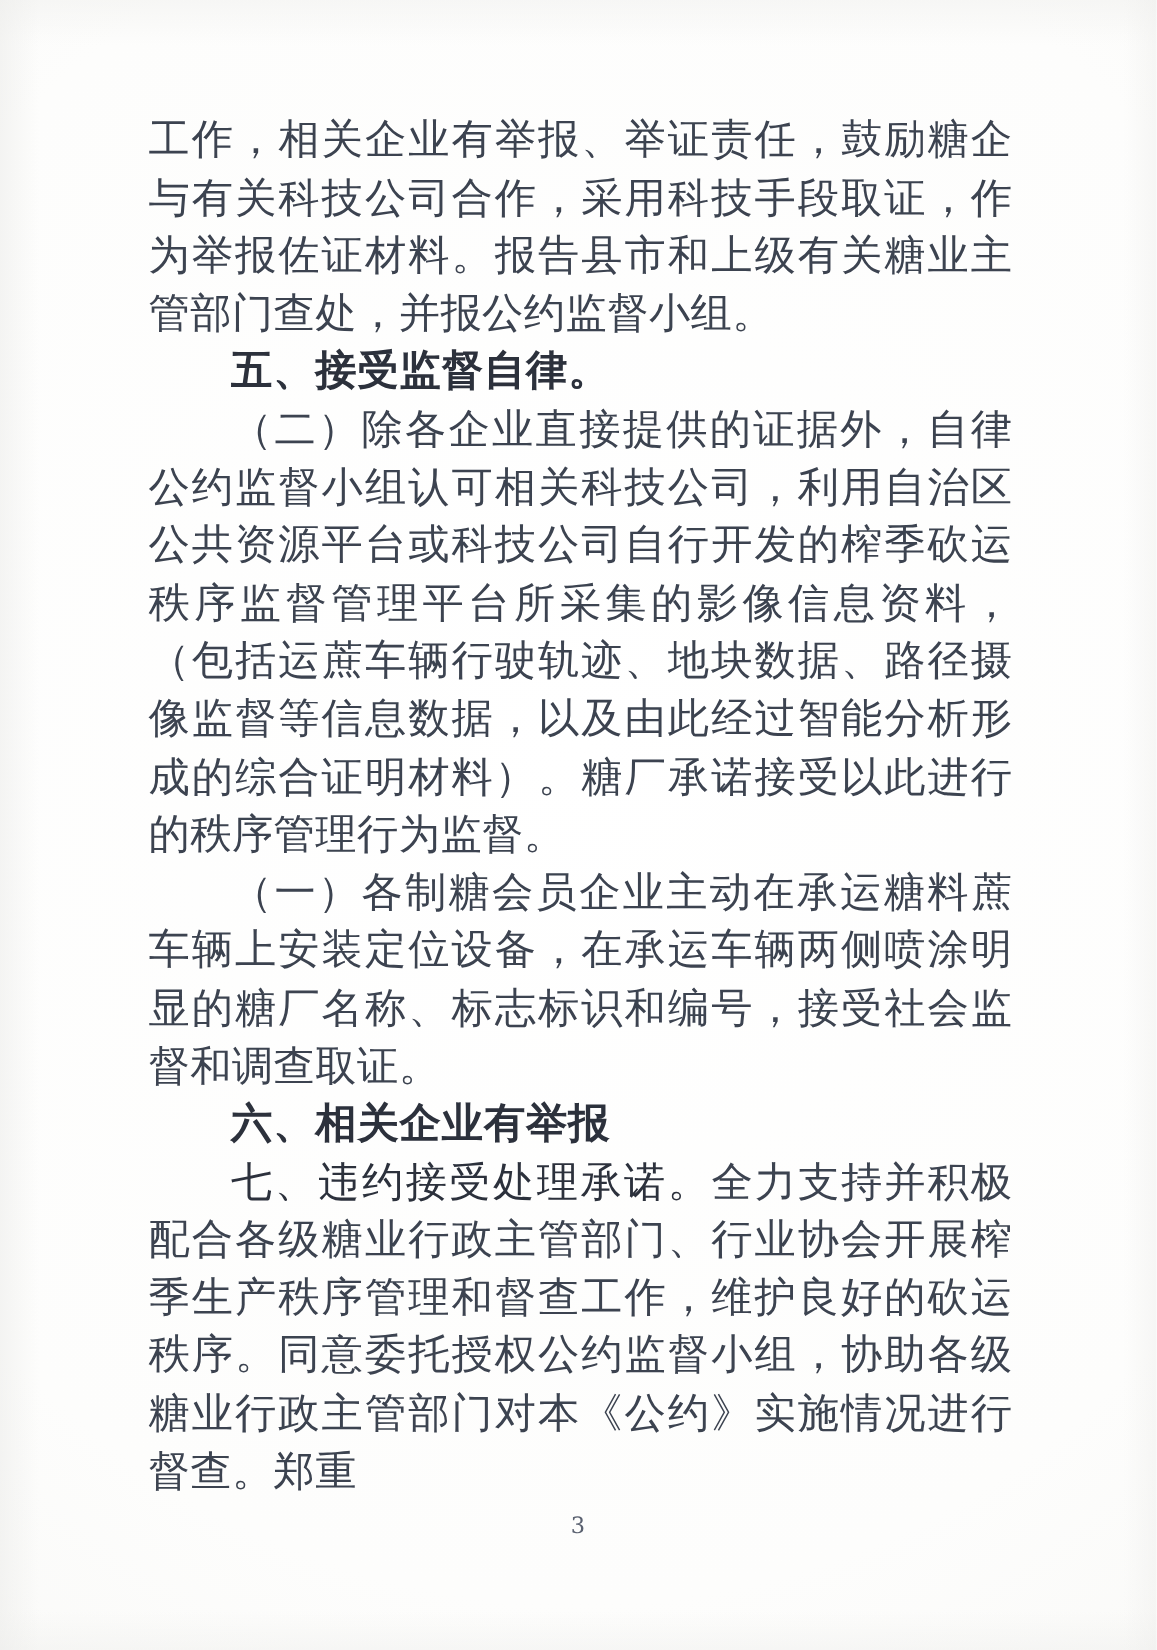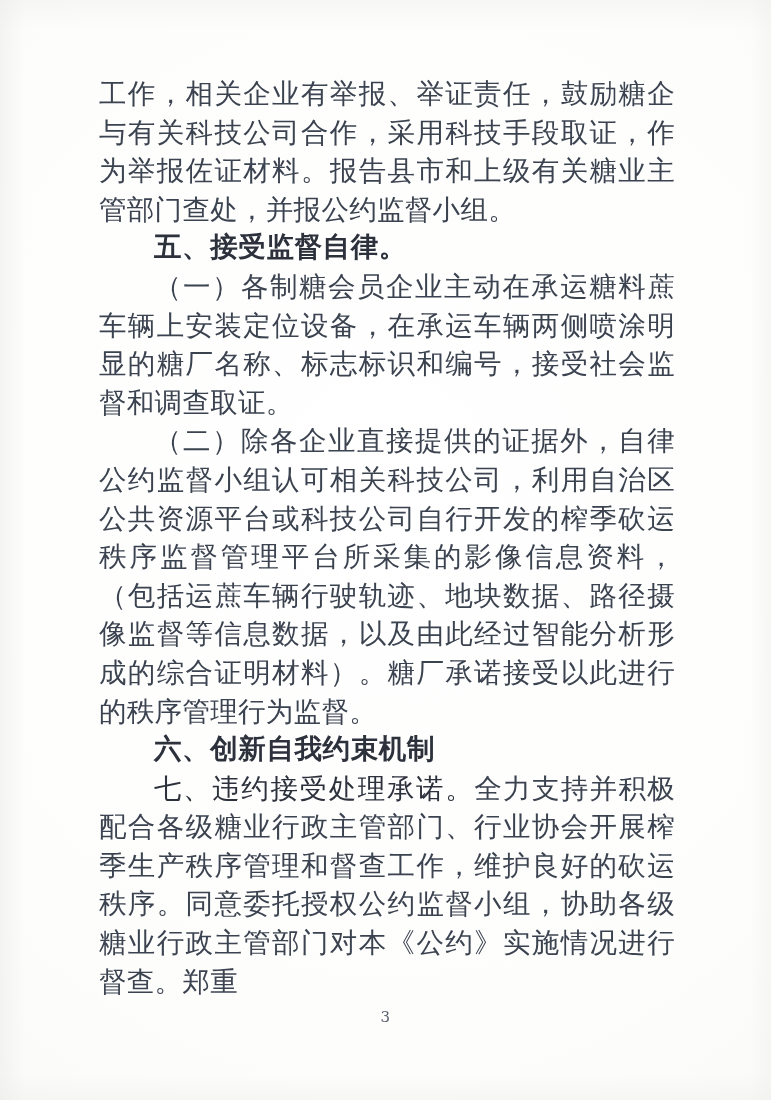--- a/index.html
+++ b/index.html
@@ -95,25 +95,25 @@
 <div id="page">
 
   <div id="paper-grain"></div>
 
   <div id="text-column">
 
     <p class="para">工作，相关企业有举报、举证责任，鼓励糖企与有关科技公司合作，采用科技手段取证，作为举报佐证材料。报告县市和上级有关糖业主管部门查处，并报公约监督小组。</p>
 
     <p class="heading">五、接受监督自律。</p>
 
+    <p class="para indent">（二）除各企业直接提供的证据外，自律公约监督小组认可相关科技公司，利用自治区公共资源平台或科技公司自行开发的榨季砍运秩序监督管理平台所采集的影像信息资料，（包括运蔗车辆行驶轨迹、地块数据、路径摄像监督等信息数据，以及由此经过智能分析形成的综合证明材料）。糖厂承诺接受以此进行的秩序管理行为监督。</p>
+
     <p class="para indent">（一）各制糖会员企业主动在承运糖料蔗车辆上安装定位设备，在承运车辆两侧喷涂明显的糖厂名称、标志标识和编号，接受社会监督和调查取证。</p>
 
-    <p class="para indent">（二）除各企业直接提供的证据外，自律公约监督小组认可相关科技公司，利用自治区公共资源平台或科技公司自行开发的榨季砍运秩序监督管理平台所采集的影像信息资料，（包括运蔗车辆行驶轨迹、地块数据、路径摄像监督等信息数据，以及由此经过智能分析形成的综合证明材料）。糖厂承诺接受以此进行的秩序管理行为监督。</p>
-
-    <p class="heading">六、创新自我约束机制</p>
+    <p class="heading">六、相关企业有举报</p>
 
 
     <p class="para indent"><span class="inline-heading">七、违约接受处理承诺。</span><span>全力支持并积极配合各级糖业行政主管部门、行业协会开展榨季生产秩序管理和督查工作，维护良好的砍运秩序。同意委托授权公约监督小组，协助各级糖业行政主管部门对本《公约》实施情况进行督查。郑重</span></p>
 
   </div>
 
   <div id="page-number">3</div>
 
 </div>
 

